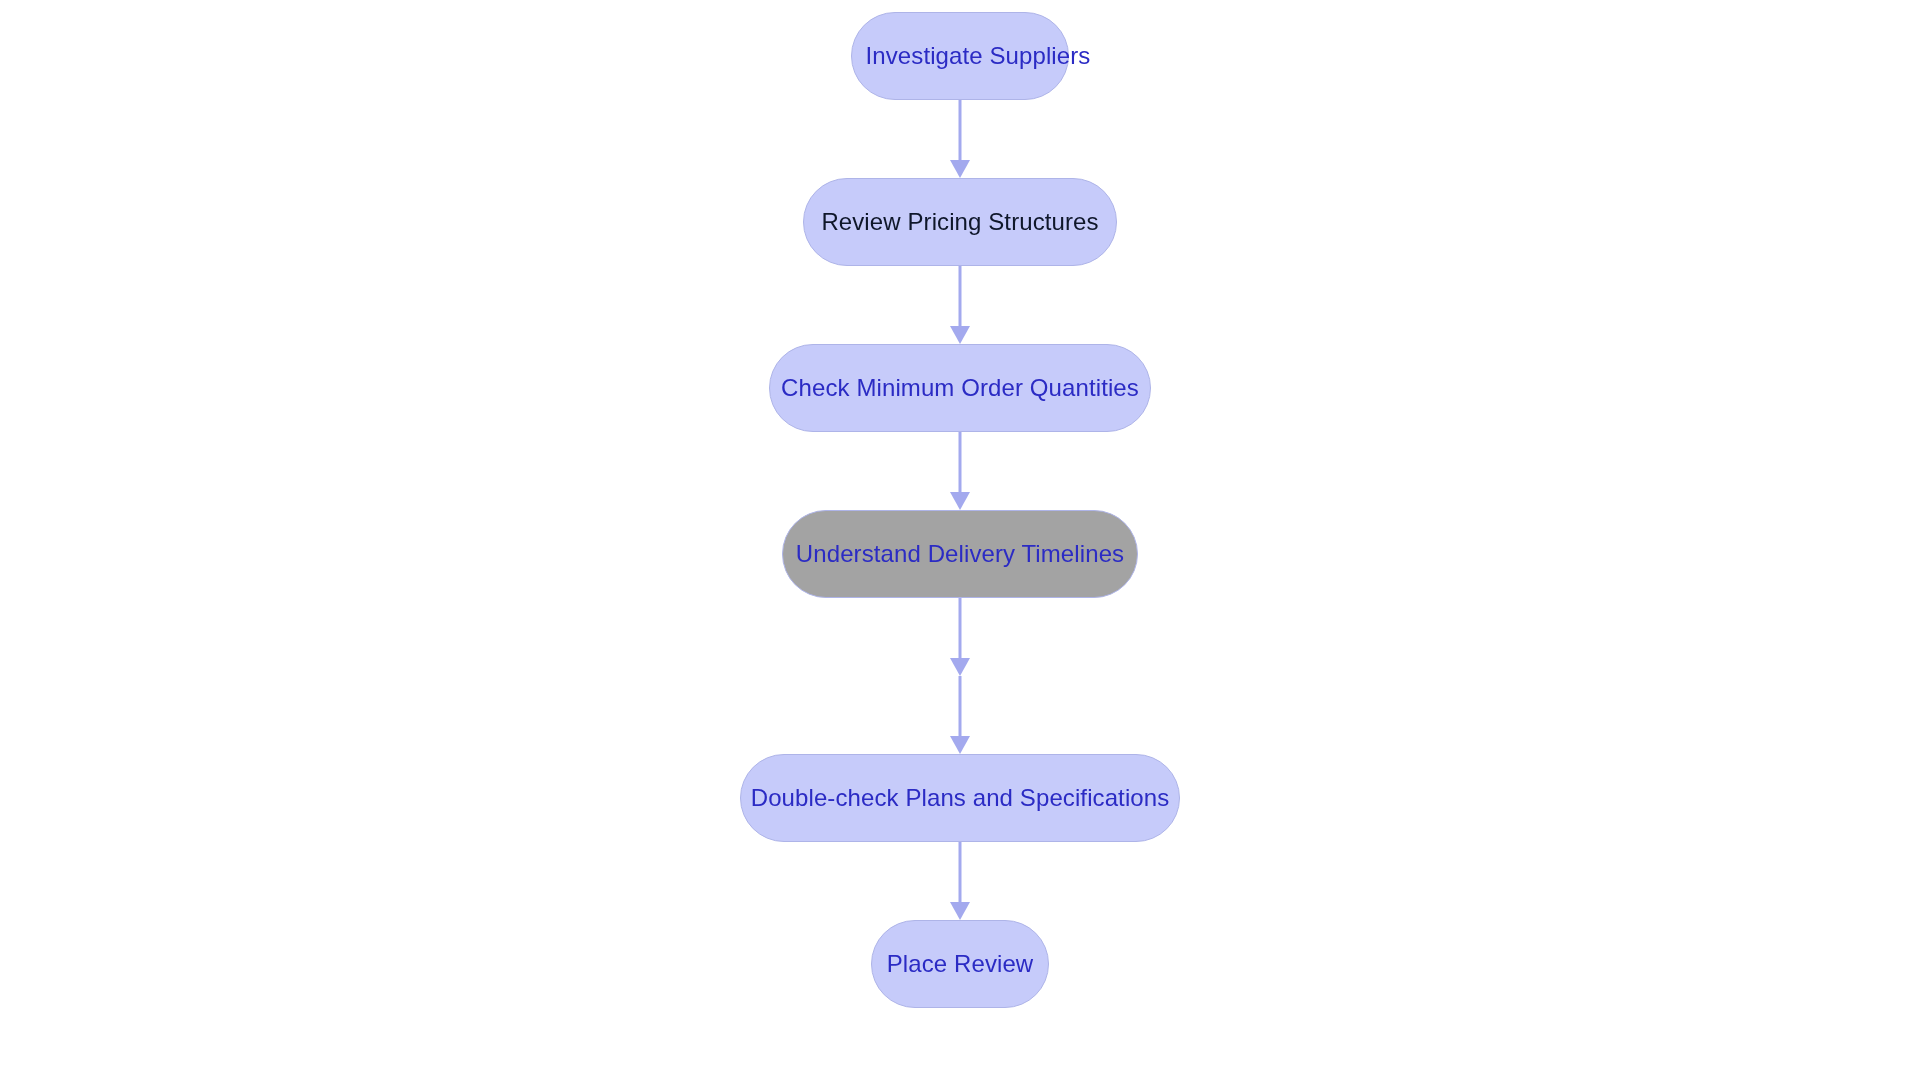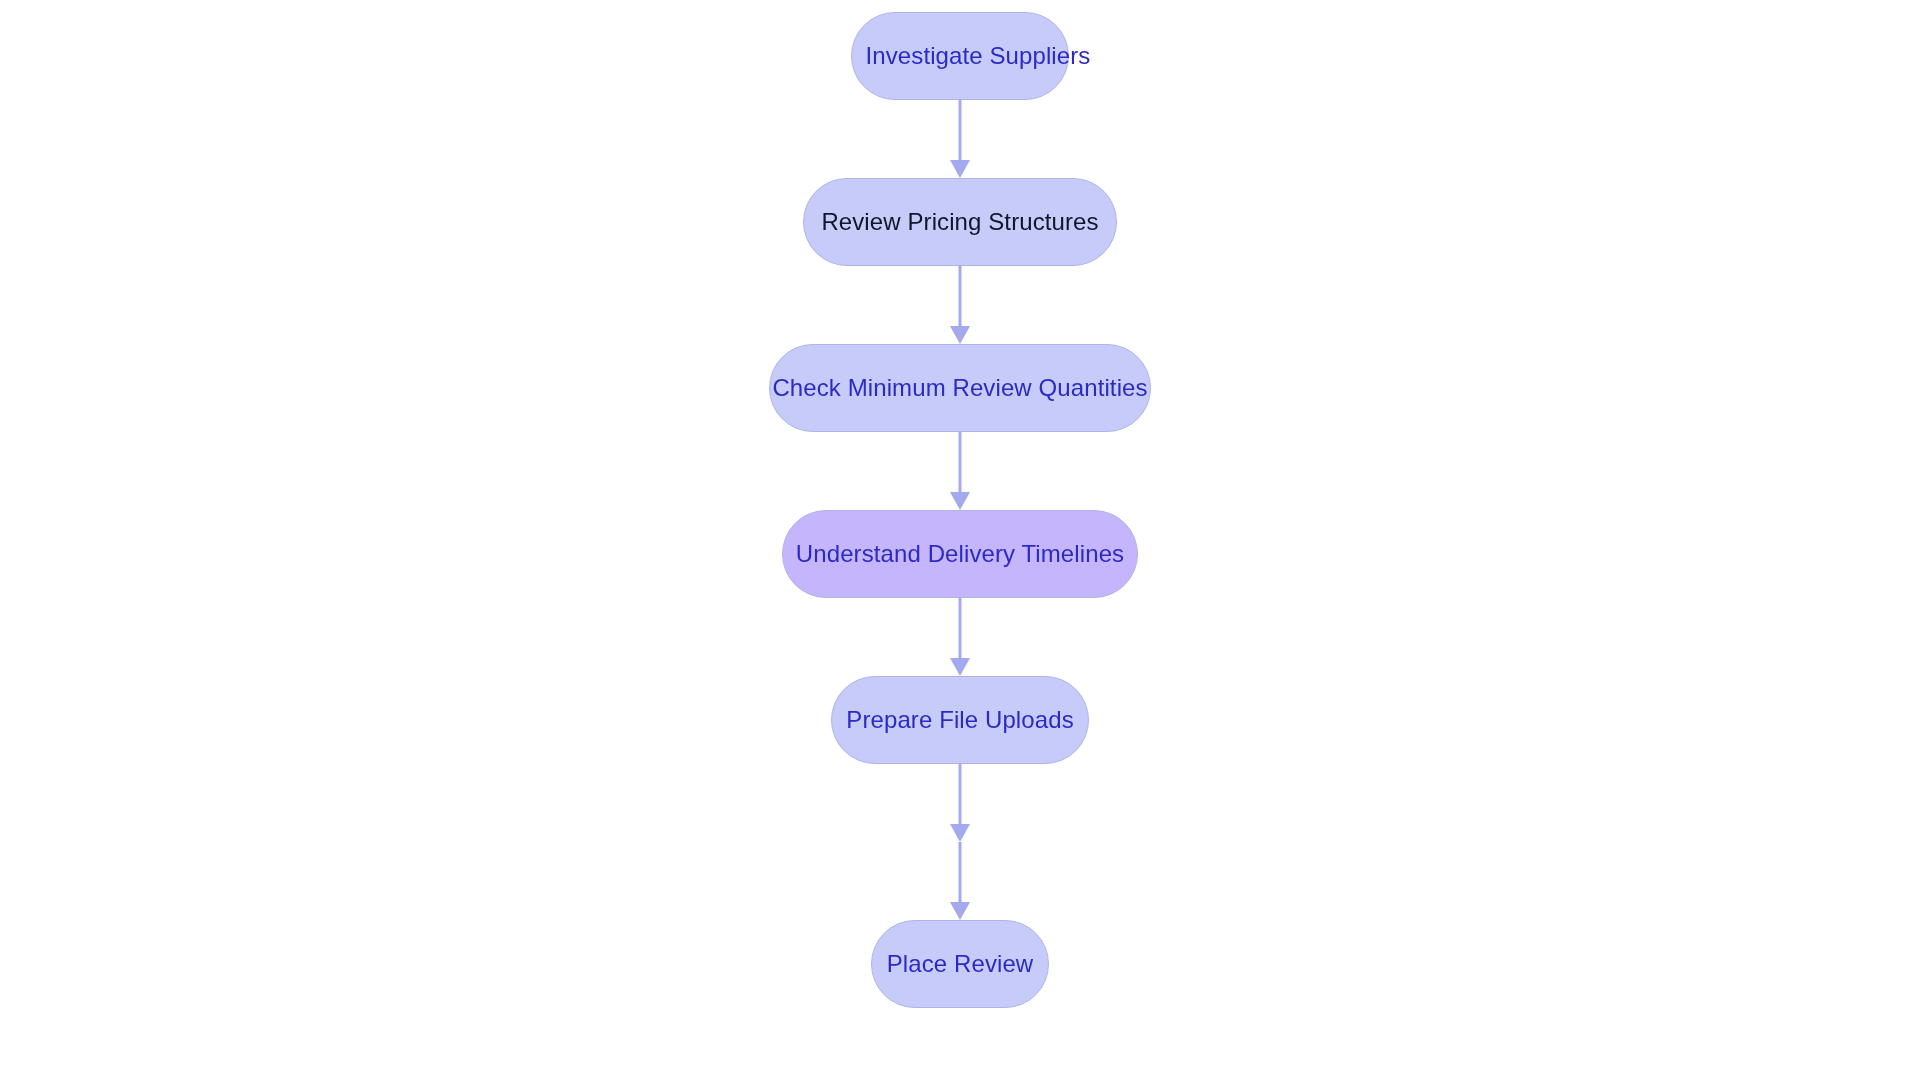--- a/index.html
+++ b/index.html
@@ -92,58 +92,58 @@
     </div>
 
     <div class="connector">
       <svg viewBox="0 0 40 78" xmlns="http://www.w3.org/2000/svg">
         <line x1="20" y1="0" x2="20" y2="62" stroke="#a3a9ee" stroke-width="3"></line>
         <polygon points="10,60 30,60 20,78" fill="#a3a9ee"></polygon>
       </svg>
     </div>
 
     <div class="node" style="width: 382px; background: rgb(198, 203, 250); border-color: rgb(174, 180, 232);">
-      <span class="node-label" style="color: rgb(43, 43, 196);">Check Minimum Review Quantities</span>
+      <span class="node-label" style="color: rgb(43, 43, 196);">Check Minimum Order Quantities</span>
     </div>
 
     <div class="connector">
       <svg viewBox="0 0 40 78" xmlns="http://www.w3.org/2000/svg">
         <line x1="20" y1="0" x2="20" y2="62" stroke="#a3a9ee" stroke-width="3"></line>
         <polygon points="10,60 30,60 20,78" fill="#a3a9ee"></polygon>
       </svg>
     </div>
 
-    <div class="node" style="width: 356px; background: #c4b5fd; border-color: rgb(174, 180, 232);">
+    <div class="node" style="width: 356px; background: #a3a3a3; border-color: rgb(174, 180, 232);">
       <span class="node-label" style="color: rgb(43, 43, 196);">Understand Delivery Timelines</span>
-    </div>
-
-    <div class="connector">
-      <svg viewBox="0 0 40 78" xmlns="http://www.w3.org/2000/svg">
-        <line x1="20" y1="0" x2="20" y2="62" stroke="#a3a9ee" stroke-width="3"></line>
-        <polygon points="10,60 30,60 20,78" fill="#a3a9ee"></polygon>
-      </svg>
-    </div>
-
-    <div class="node" style="width: 258px; background: rgb(198, 203, 250); border-color: rgb(174, 180, 232);">
-      <span class="node-label" style="color: rgb(43, 43, 196);">Prepare File Uploads</span>
     </div>
 
     <div class="connector">
       <svg viewBox="0 0 40 78" xmlns="http://www.w3.org/2000/svg">
         <line x1="20" y1="0" x2="20" y2="62" stroke="#a3a9ee" stroke-width="3"></line>
         <polygon points="10,60 30,60 20,78" fill="#a3a9ee"></polygon>
       </svg>
     </div>
 
 
     <div class="connector">
       <svg viewBox="0 0 40 78" xmlns="http://www.w3.org/2000/svg">
         <line x1="20" y1="0" x2="20" y2="62" stroke="#a3a9ee" stroke-width="3"></line>
         <polygon points="10,60 30,60 20,78" fill="#a3a9ee"></polygon>
       </svg>
     </div>
 
+    <div class="node" style="width: 440px; background: rgb(198, 203, 250); border-color: rgb(174, 180, 232);">
+      <span class="node-label" style="color: rgb(43, 43, 196);">Double-check Plans and Specifications</span>
+    </div>
+
+    <div class="connector">
+      <svg viewBox="0 0 40 78" xmlns="http://www.w3.org/2000/svg">
+        <line x1="20" y1="0" x2="20" y2="62" stroke="#a3a9ee" stroke-width="3"></line>
+        <polygon points="10,60 30,60 20,78" fill="#a3a9ee"></polygon>
+      </svg>
+    </div>
+
     <div class="node" style="width: 178px; background: rgb(198, 203, 250); border-color: rgb(174, 180, 232);">
       <span class="node-label" style="color: rgb(43, 43, 196);">Place Review</span>
     </div>
 
   </div>
 </div>
 
 </body></html>

